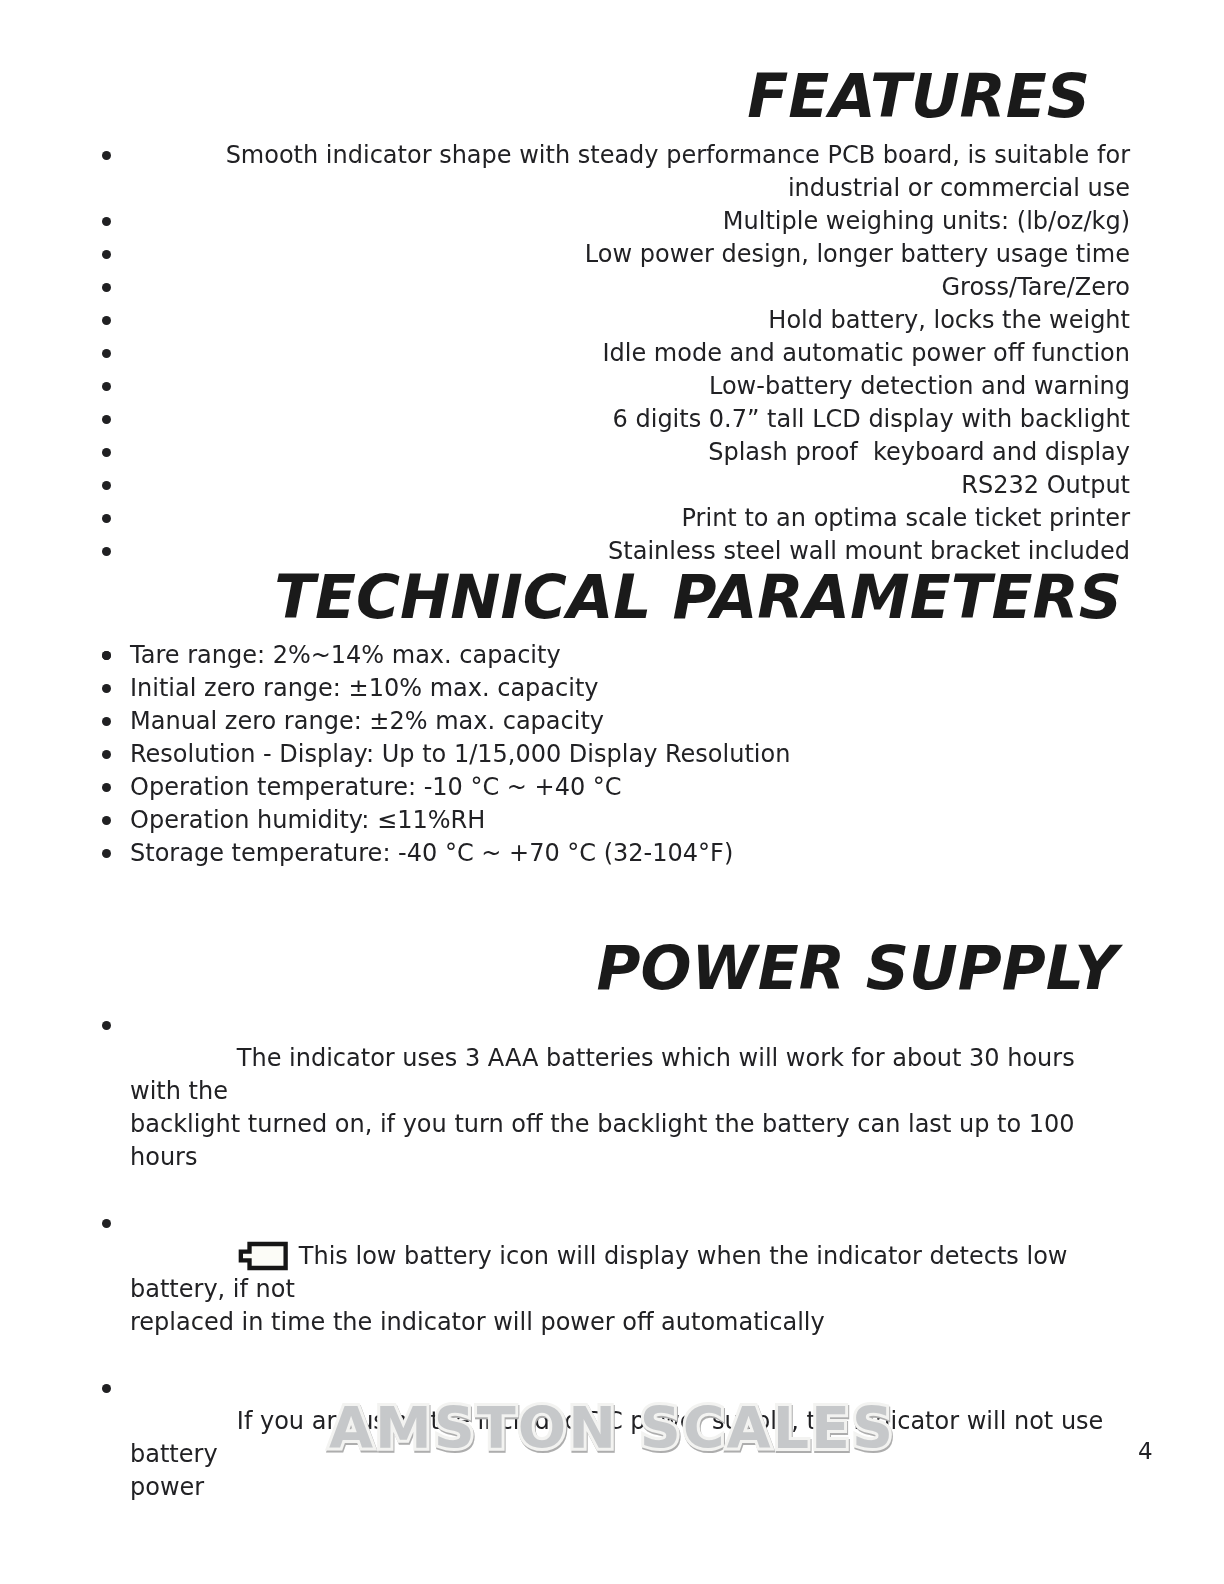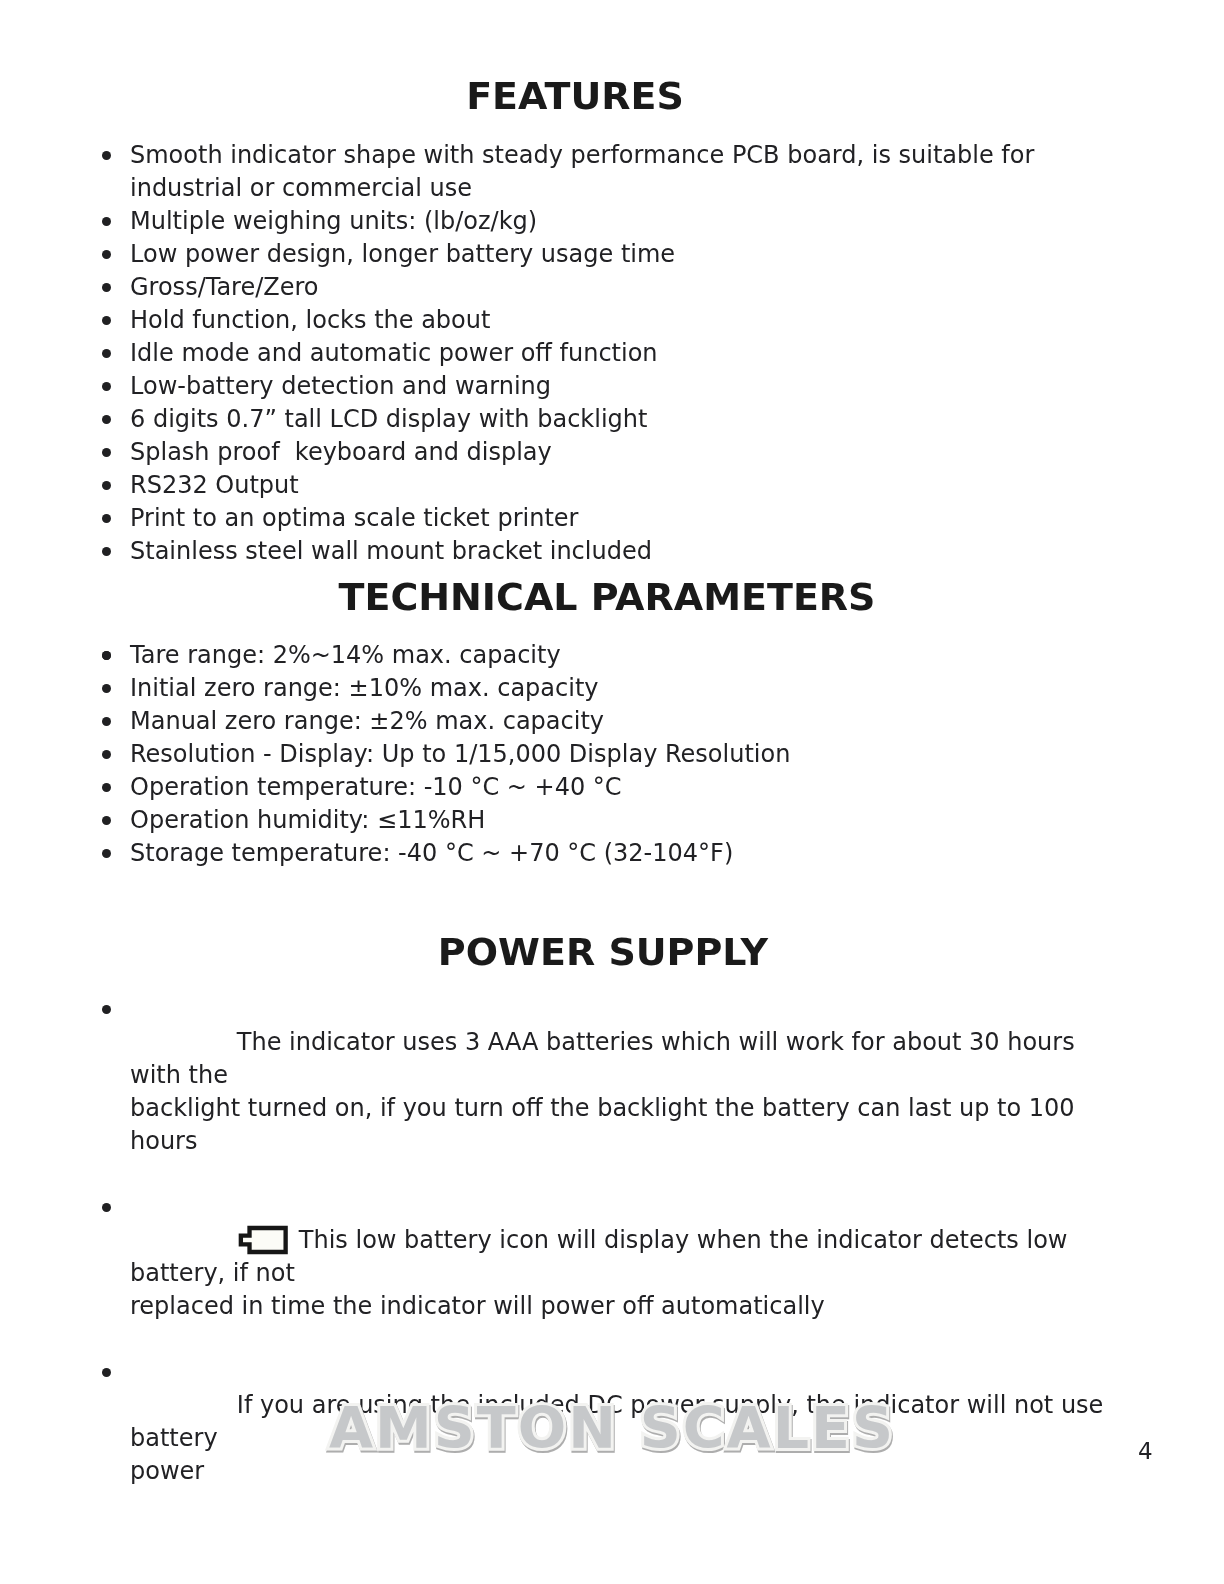--- a/index.html
+++ b/index.html
@@ -8,39 +8,40 @@
     width:1224px;height:1584px;
     margin:0 auto;
     background:#ffffff;
     overflow:hidden;
     font-family:"DejaVu Sans","Liberation Sans",sans-serif;
     color:#212124;
   }
   .content{padding:0 94px 0 100px;}
 
   h1.section-title{
-    font-size:38px;
+    font-size:60px;
     line-height:58px;
     font-weight:bold;
-    text-align:center;
+    text-align:right;
     color:#1a1a1a;
     margin:0;
     letter-spacing:0px;
+    font-style:italic;
   }
   #features-title{margin-top:67px;transform:translateX(-40px);}
   #tech-title{transform:translateX(-8px);}
-  #power-title{margin-top:53px;transform:translateX(-12px);}
+  #power-title{margin-top:69px;transform:translateX(-12px);}
 
   ul.bullets{
     list-style:none;
     margin:0;padding:0;
     font-size:24px;
     line-height:33px;
   }
-  #features-list{margin-top:14px;}
+  #features-list{margin-top:14px;text-align:right;}
   #tech-list{margin-top:13px;}
   #power-list{margin-top:12px;}
 
   ul.bullets li{position:relative;padding-left:30px;}
   .dot{
     position:absolute;left:2px;top:12px;
     width:9px;height:9px;border-radius:50%;
     background:#202022;
   }
   .txt{white-space:pre-wrap;}
@@ -93,21 +94,21 @@
             <span class="txt">Low power design, longer battery usage time</span>
           </li>
 
           <li>
             <span class="dot"></span>
             <span class="txt">Gross/Tare/Zero</span>
           </li>
 
           <li>
             <span class="dot"></span>
-            <span class="txt">Hold function, locks the about</span>
+            <span class="txt">Hold battery, locks the weight</span>
           </li>
 
           <li>
             <span class="dot"></span>
             <span class="txt">Idle mode and automatic power off function</span>
           </li>
 
           <li>
             <span class="dot"></span>
             <span class="txt">Low-battery detection and warning</span>

